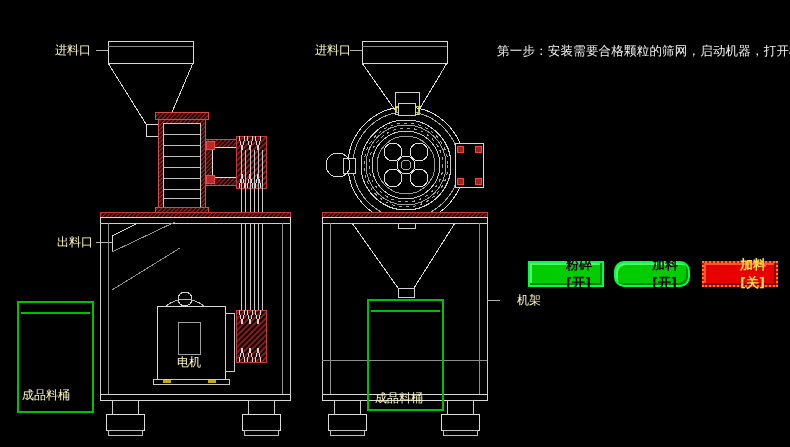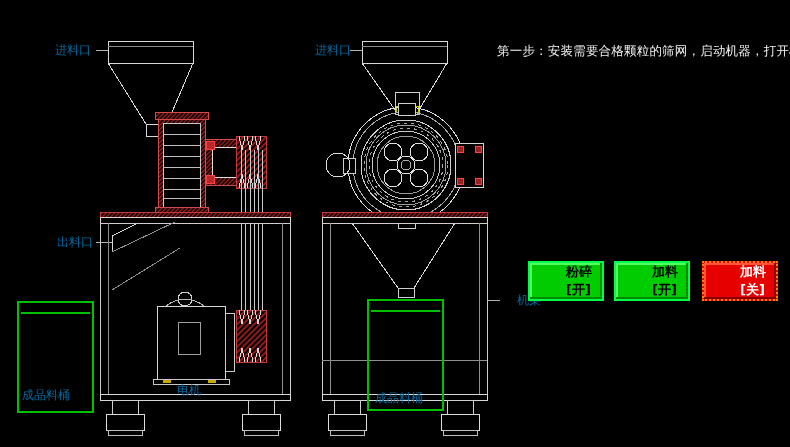--- a/index.html
+++ b/index.html
@@ -4,39 +4,39 @@
 <style>
   html,body{margin:0;padding:0;background:#000;}
   body{
     width:790px;height:447px;overflow:hidden;position:relative;
     font-family:"DejaVu Sans","Liberation Sans",sans-serif;
     color:#ffffff;
   }
   #stage{position:absolute;inset:0;width:790px;height:447px;background:#000;}
   svg#diagram{position:absolute;left:0;top:0;width:790px;height:447px;display:block;}
 
-  .lbl{position:absolute;font-size:12px;line-height:1;color:#0369a1;white-space:nowrap;}
+  .lbl{position:absolute;font-size:12px;line-height:1;color:#fef9c3;white-space:nowrap;}
   .instr{position:absolute;font-size:12.5px;line-height:1;color:#f2f2f2;white-space:nowrap;letter-spacing:.2px;}
 
   .btn{
-    position:absolute;height:40px;
+    position:absolute;height:26px;
     display:flex;align-items:center;justify-content:center;
     font-size:13px;font-weight:bold;color:#000;
     box-sizing:border-box;cursor:pointer;user-select:none;padding-left:36px;
   }
   .btn-green{
     background:#00cc00;
     border:2px solid #00ff44;
     box-shadow:inset -2px -2px 0 #008800, inset 2px 2px 0 #55ff66;
   }
   .btn-red{
     background:#e60000;
     border:2px dotted #ff8800;
     box-shadow:inset -2px -2px 0 #8a0000, inset 2px 2px 0 #ff5533;
-    color:#ffffff;
+    color:#fde047;
   }
 </style>
 </head>
 <body>
 
 <div id="stage">
 
   <svg id="diagram" viewBox="0 0 790 447">
     <defs>
       <pattern id="redhatch" width="4" height="4" patternUnits="userSpaceOnUse" patternTransform="rotate(45)">
@@ -256,29 +256,29 @@
 
     </g>
   </svg>
 
   <div class="lbl" style="left:55px;top:44px;">进料口</div>
 
   <div class="lbl" style="left:57px;top:236px;">出料口</div>
 
   <div class="lbl" style="left:22px;top:389px;">成品料桶</div>
 
-  <div class="lbl" style="left:177px;top:356px;margin-top:28px;">电机</div>
+  <div class="lbl" style="left:177px;top:356px;">电机</div>
 
   <div class="lbl" style="left:315px;top:44px;">进料口</div>
 
   <div class="lbl" style="left:478px;top:294px;margin-left:39px;">机架</div>
 
   <div class="lbl" style="left:375px;top:392px;">成品料桶</div>
 
   <div class="instr" style="left:497px;top:45px;">第一步：安装需要合格颗粒的筛网，启动机器，打开机盖.</div>
 
   <div class="btn btn-green" style="left:528px;top:261px;width:76px;">粉碎[开]</div>
 
-  <div class="btn btn-green" style="left:614px;top:261px;width:76px;">加料[开]</div>
+  <div class="btn btn-green" style="left:614px;top:261px;width:76px;border-radius:10px;">加料[开]</div>
 
   <div class="btn btn-red" style="left:702px;top:261px;width:76px;">加料[关]</div>
 
 </div>
 
 </body></html>

